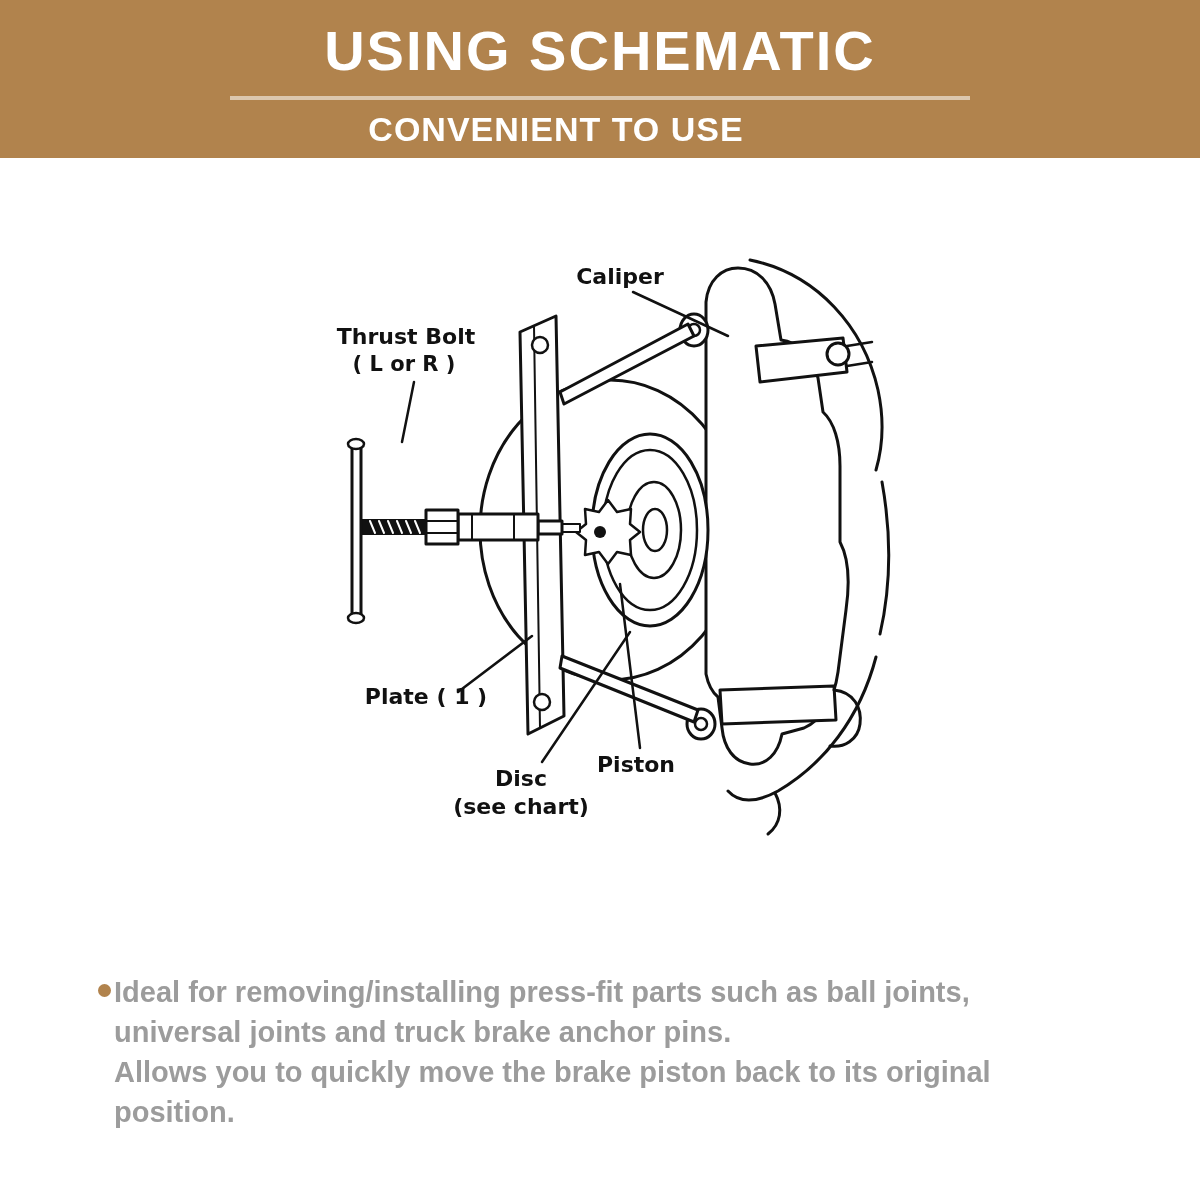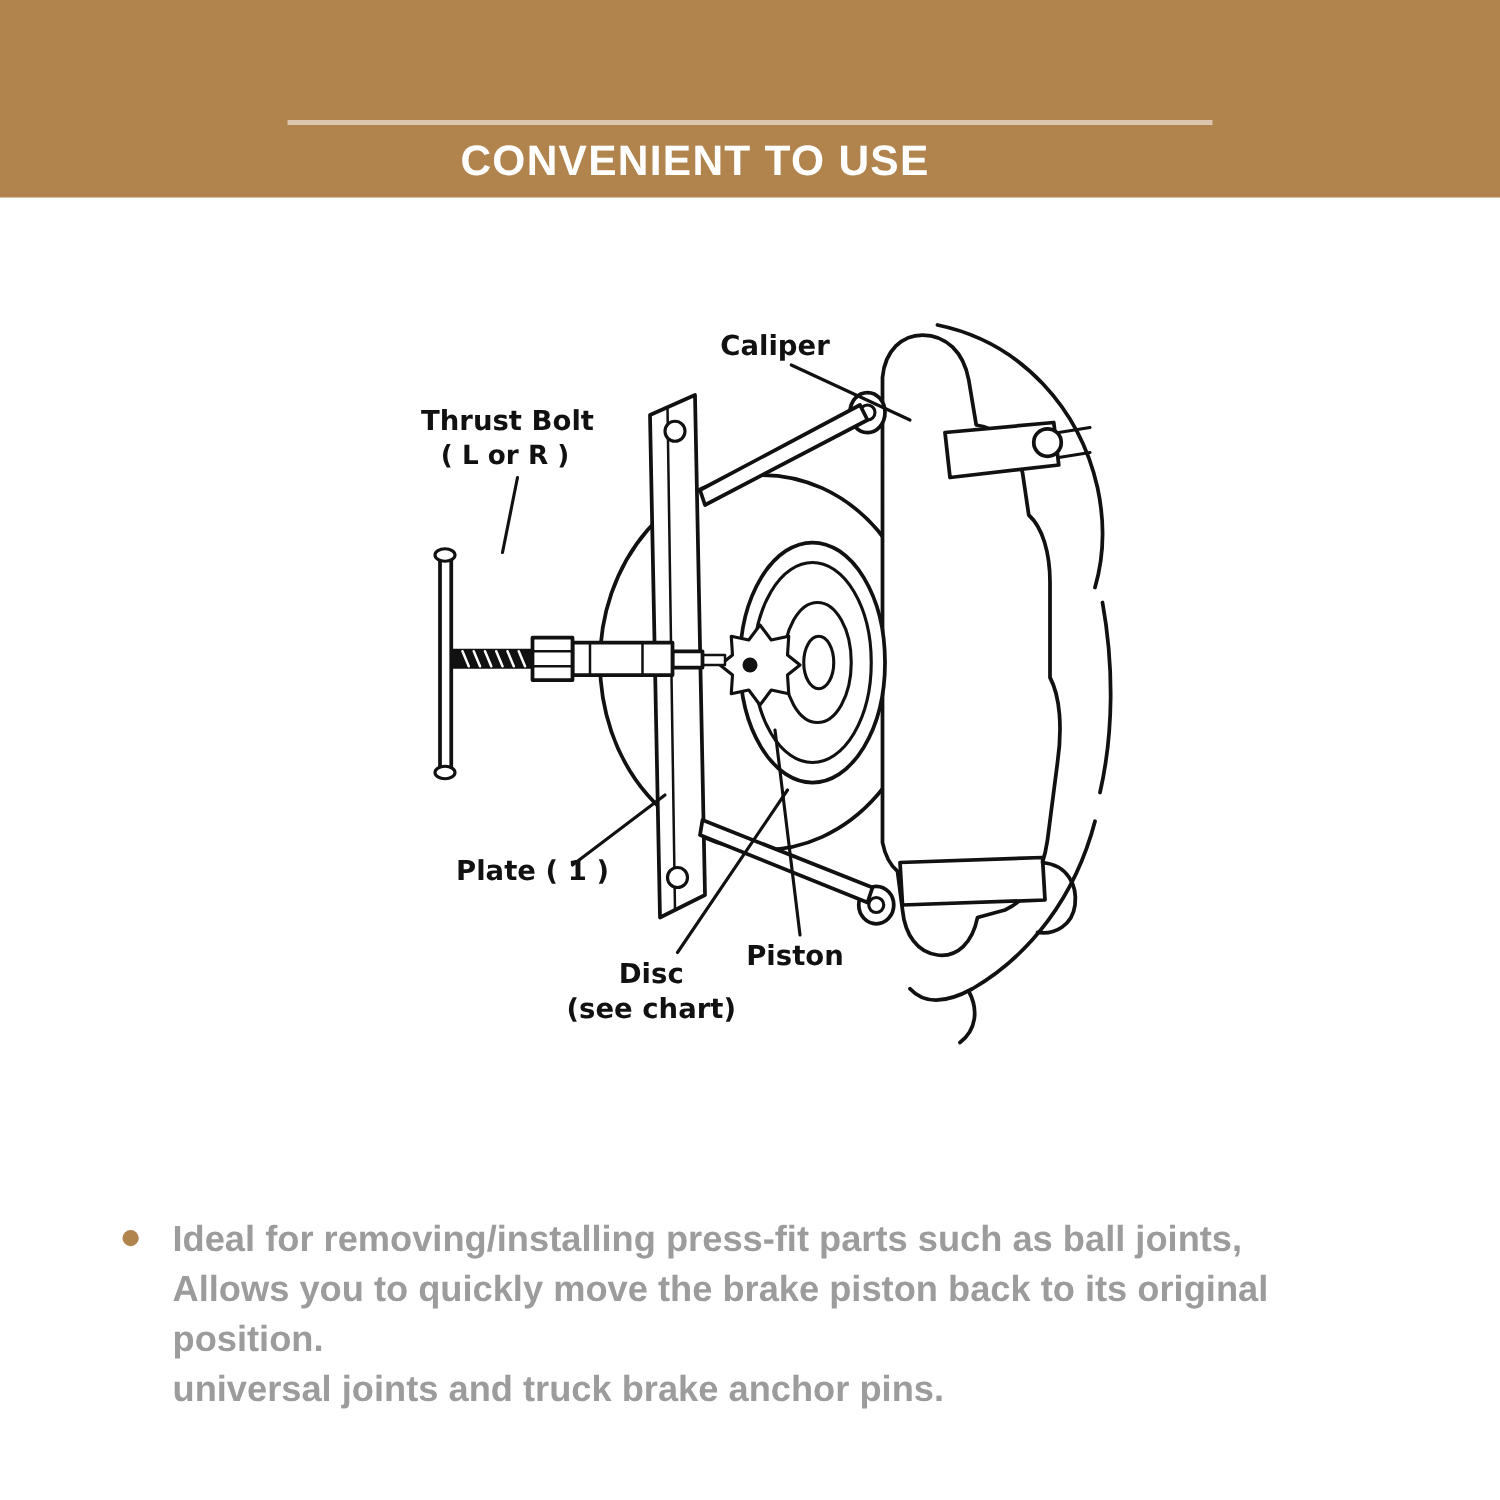--- a/index.html
+++ b/index.html
@@ -38,28 +38,29 @@
   .lbl-sm{font-size:21px;}
   
   .bullets{
     position:absolute;top:972px;left:98px;width:1010px;
   }
   .bullet-dot{
     position:absolute;left:0;top:12px;width:13px;height:13px;border-radius:50%;
     background:#b1834d;
   }
   .bullet-text{
-    margin-left:40px;color:#9c9c9c;font-size:29px;font-weight:bold;
+    margin-left:16px;color:#9c9c9c;font-size:29px;font-weight:bold;
     line-height:40px;
   }
 </style>
 </head>
 <body>
 
 <div class="banner">
+  <h1 class="banner-title">USING SCHEMATIC</h1>
   <div class="banner-divider"></div>
   <h2 class="banner-subtitle">CONVENIENT TO USE</h2>
 </div>
 
 <div class="schematic">
   <svg width="648" height="650" viewBox="0 0 648 650">
     <g stroke="#111111" stroke-width="3" fill="none" stroke-linecap="round" stroke-linejoin="round">
 
       <path d="M 472 18 C 540 32 586 86 600 148 C 606 176 605 204 598 228"></path>
       <path d="M 604 240 C 613 290 613 344 602 392"></path>
@@ -132,16 +133,16 @@
     <text class="lbl" x="243" y="544" text-anchor="middle">Disc</text>
     <text class="lbl" x="243" y="572" text-anchor="middle">(see chart)</text>
     <text class="lbl" x="358" y="530" text-anchor="middle">Piston</text>
   </svg>
 </div>
 
 <div class="bullets">
   <span class="bullet-dot"></span>
   <div class="bullet-text">
     <div>Ideal for removing/installing press-fit parts such as ball joints,</div>
+    <div>universal joints and truck brake anchor pins.</div>
     <div>Allows you to quickly move the brake piston back to its original position.</div>
-    <div>universal joints and truck brake anchor pins.</div>
   </div>
 </div>
 
 </body></html>

